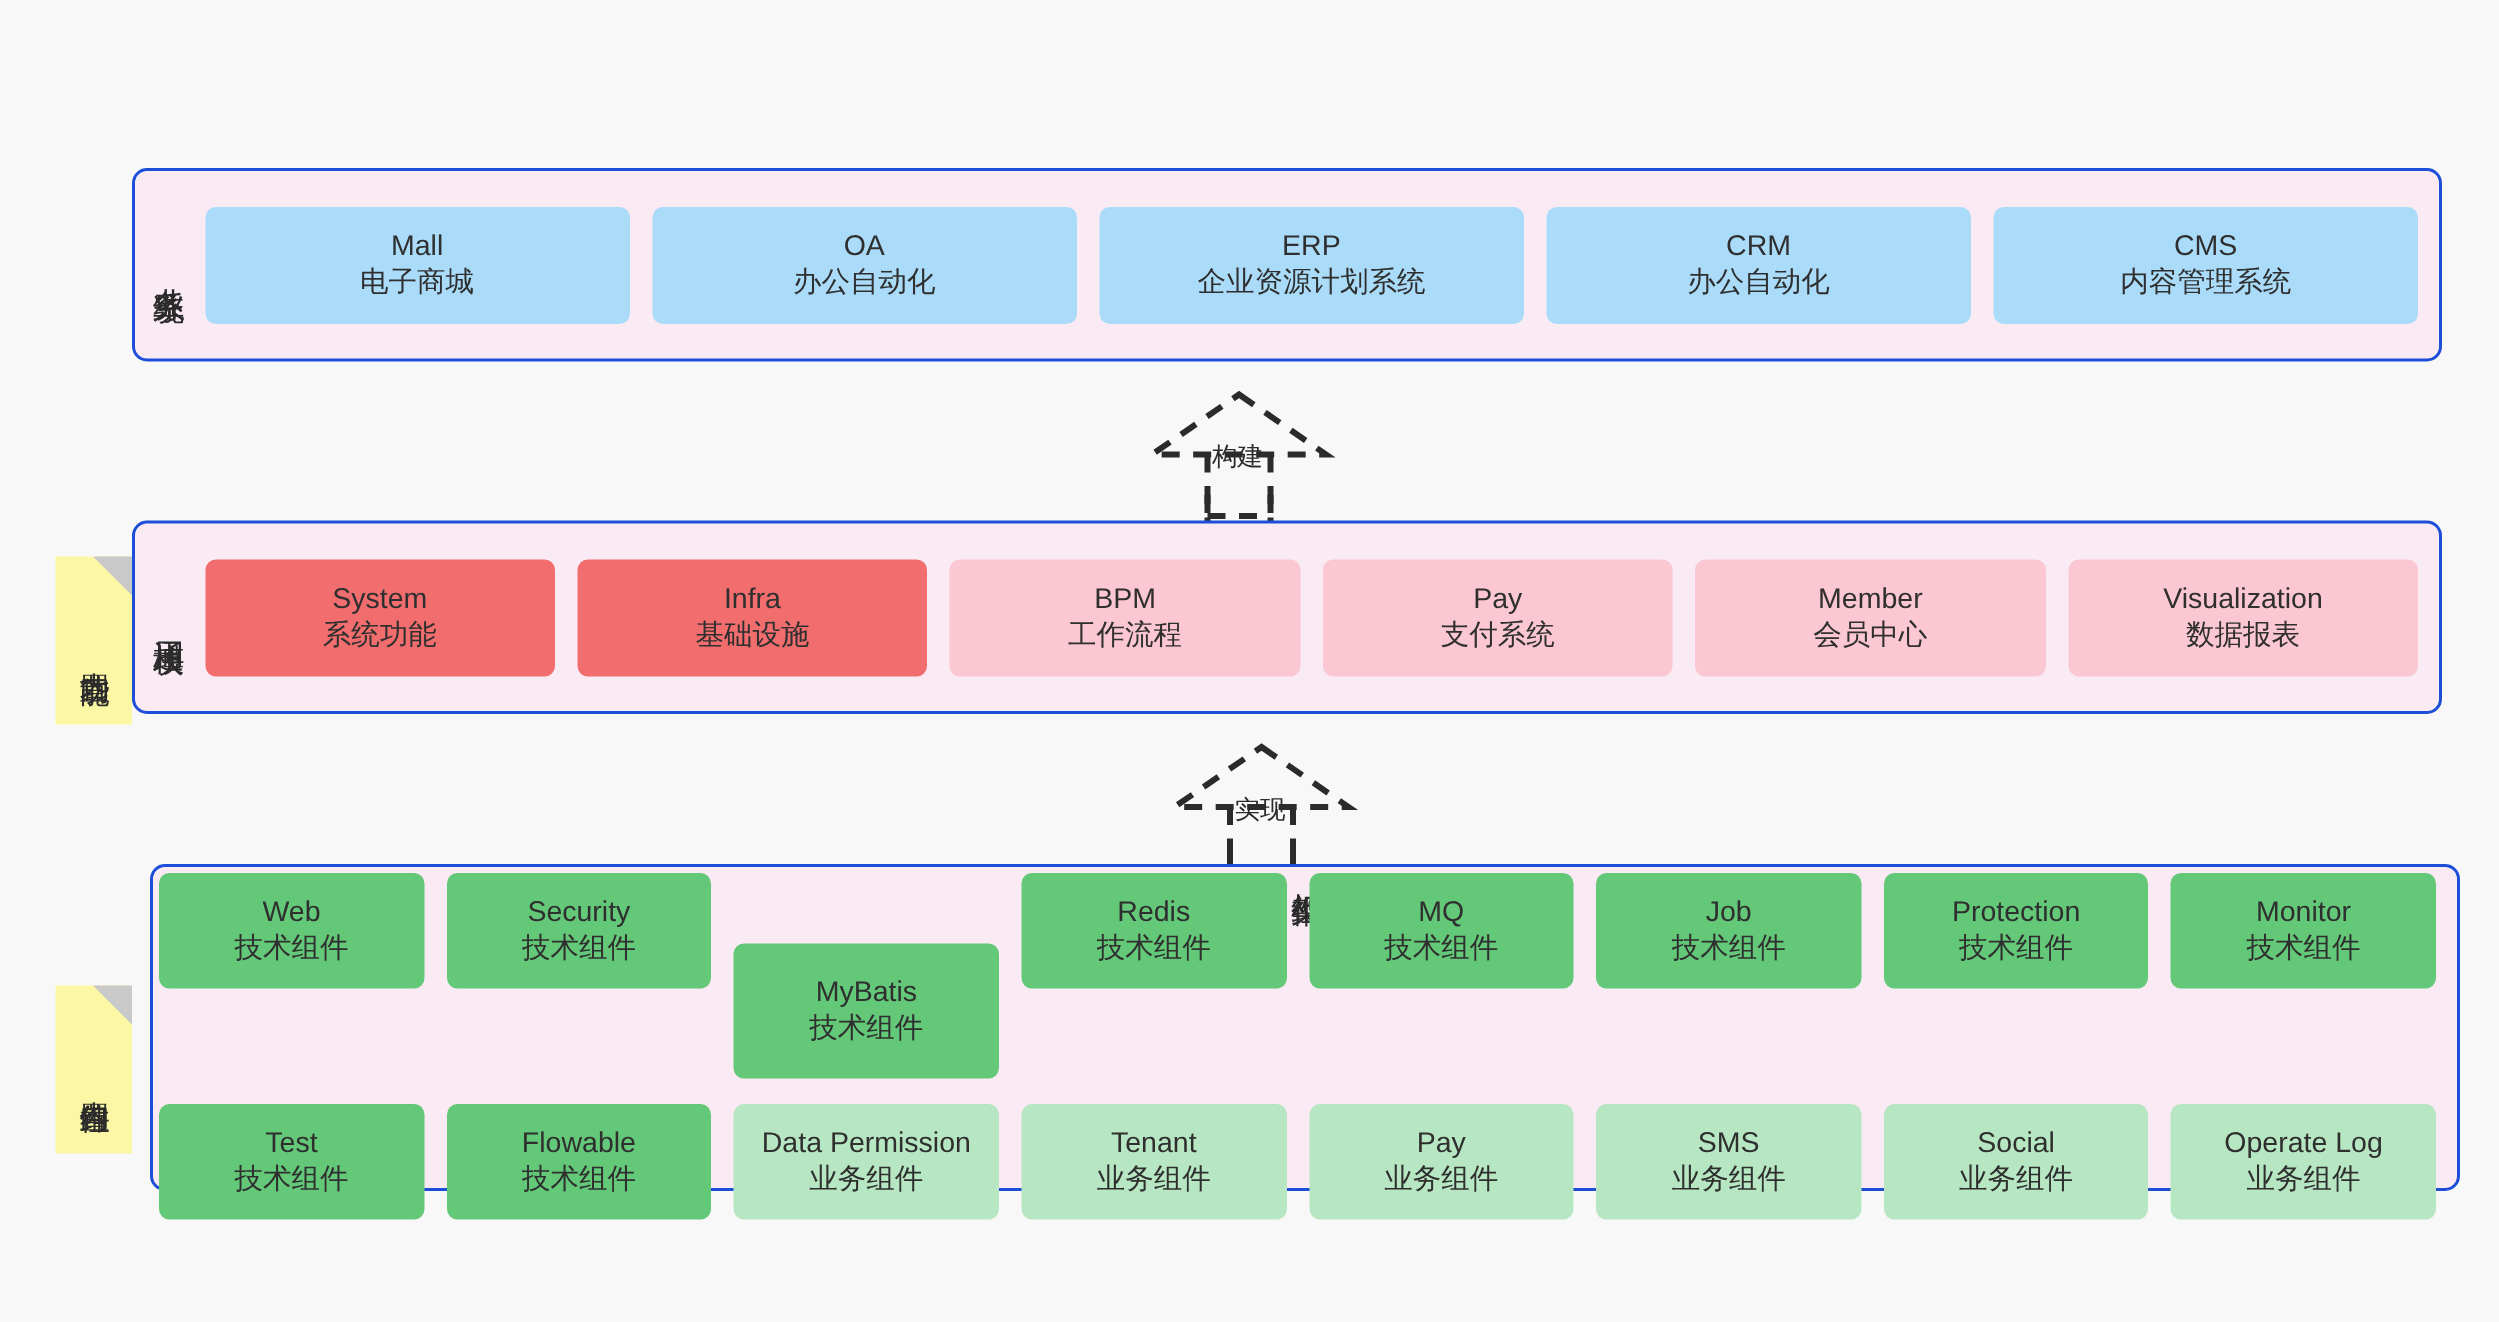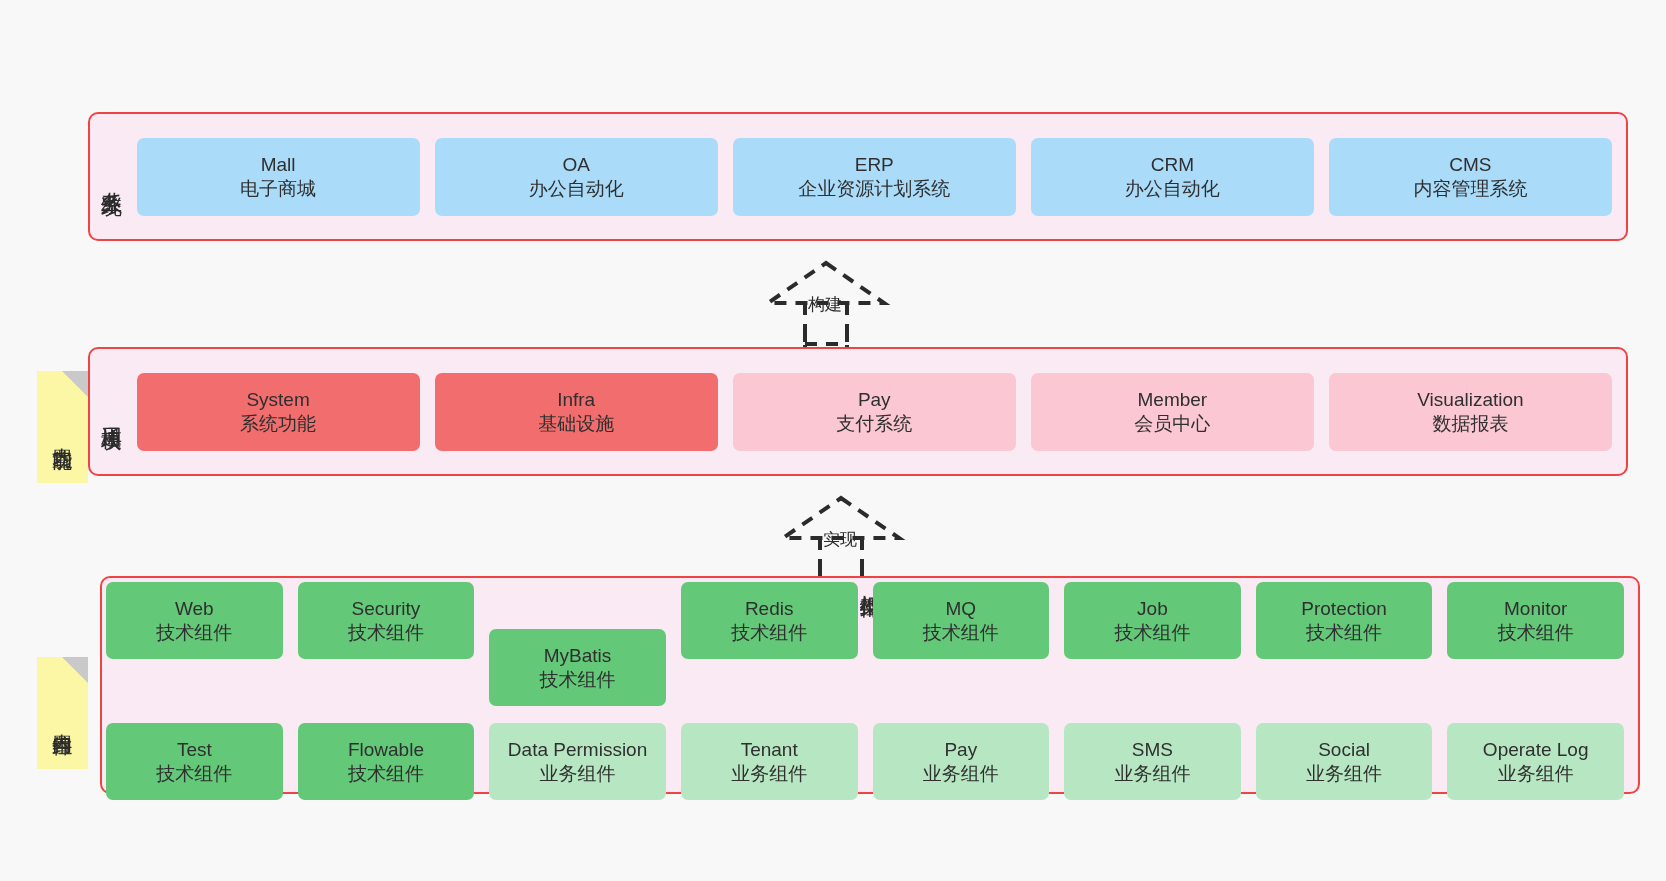--- a/index.html
+++ b/index.html
@@ -21,21 +21,21 @@
     position: absolute;
     left: 0; top: 0;
     width: 1666px;
     height: 881px;
   }
 
   
   .layer {
     position: absolute;
     background: #f9eaf3;
-    border: 2px solid #ef4444;
+    border: 2px solid #1d4ed8;
     border-radius: 10px;
     box-sizing: border-box;
     display: flex;
     flex-direction: row;
     align-items: stretch;
   }
 
   
   .layer-title {
     writing-mode: vertical-rl;
@@ -199,20 +199,24 @@
     <div class="layer-title">通用模块</div>
     <div class="layer-body">
       <div class="row">
         <div class="node c-red" style="height:78px;">
           <div class="n-en">System</div>
           <div class="n-cn">系统功能</div>
         </div>
         <div class="node c-red" style="height:78px;">
           <div class="n-en">Infra</div>
           <div class="n-cn">基础设施</div>
+        </div>
+        <div class="node c-pink" style="height:78px;">
+          <div class="n-en">BPM</div>
+          <div class="n-cn">工作流程</div>
         </div>
         <div class="node c-pink" style="height:78px;">
           <div class="n-en">Pay</div>
           <div class="n-cn">支付系统</div>
         </div>
         <div class="node c-pink" style="height:78px;">
           <div class="n-en">Member</div>
           <div class="n-cn">会员中心</div>
         </div>
         <div class="node c-pink" style="height:78px;">
@@ -246,21 +250,21 @@
 
       <div class="row">
         <div class="node c-green" style="height:77px;">
           <div class="n-en">Web</div>
           <div class="n-cn">技术组件</div>
         </div>
         <div class="node c-green" style="height:77px;">
           <div class="n-en">Security</div>
           <div class="n-cn">技术组件</div>
         </div>
-        <div class="node c-green" style="height:77px;margin-top:47px;">
+        <div class="node c-green" style="height:90px;margin-top:47px;">
           <div class="n-en">MyBatis</div>
           <div class="n-cn">技术组件</div>
         </div>
         <div class="node c-green" style="height:77px;">
           <div class="n-en">Redis</div>
           <div class="n-cn">技术组件</div>
         </div>
         <div class="node c-green" style="height:77px;">
           <div class="n-en">MQ</div>
           <div class="n-cn">技术组件</div>

